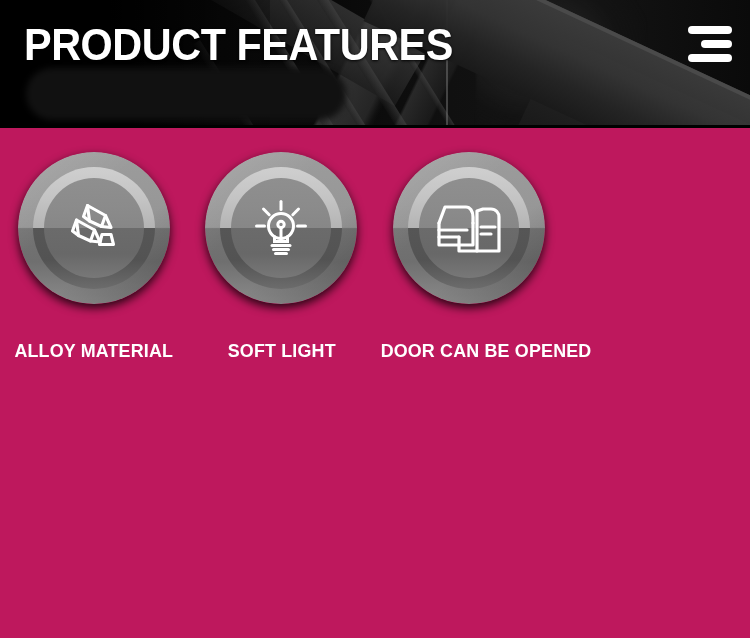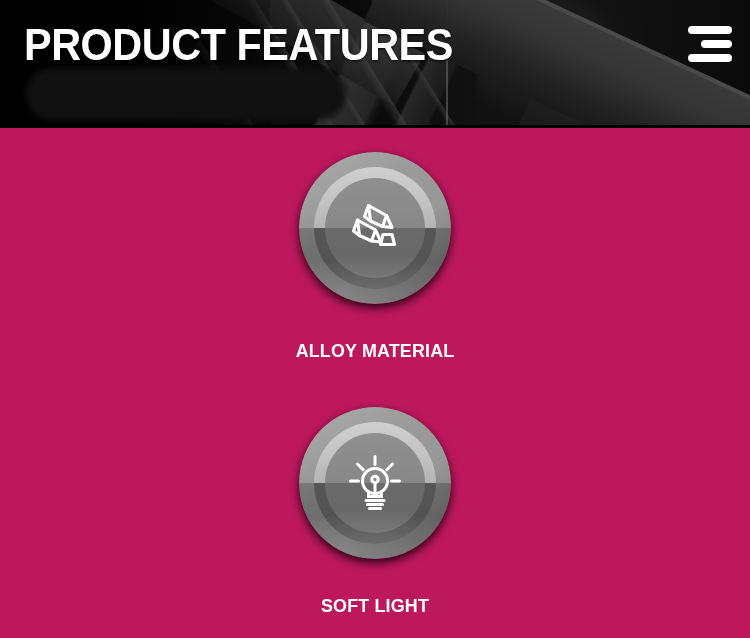--- a/index.html
+++ b/index.html
@@ -158,21 +158,21 @@
   .menu-bar.b3 { left: 0;   top: 30px; width: 44px; }
 
   
   .features-grid {
     position: absolute;
     left: 0;
     top: 128px;
     width: 750px;
     height: 510px;
     display: grid;
-    grid-template-columns: repeat(1, 1fr);
+    grid-template-columns: repeat(4, 1fr);
     grid-template-rows: repeat(2, 255px);
     align-items: start;
   }
   .feature-cell {
     position: relative;
     display: flex;
     flex-direction: column;
     align-items: center;
     justify-content: flex-start;
   }
@@ -321,17 +321,38 @@
               <path d="M7.5 30 H15.5"></path>
               <path d="M48.5 30 H56.5"></path>
             </g>
           </svg>
         </div>
       </div>
       <p class="feature-label">SOFT LIGHT</p>
     </div>
 
 
+    <div class="feature-cell">
+      <div class="badge">
+        <div class="ring-outer"></div>
+        <div class="ring-bevel"></div>
+        <div class="disc">
+          <svg width="72" height="62" viewBox="0 0 72 62">
+            <g fill="none" stroke="#ffffff" stroke-width="3.2" stroke-linejoin="round" stroke-linecap="round">
+              <path d="M6 26 L6 48 L40 48 L40 26"></path>
+              <path d="M6 26 L12 10 L33 10 C37 10 40 14 40 20 L40 26"></path>
+              <path d="M6 33 H34"></path>
+              <path d="M6 40 H26"></path>
+              <path d="M26 40 L26 54 L44 54"></path>
+              <path d="M44 14 L44 54 L66 54 L66 20 C66 16 63 12 58 12 L50 12 Z"></path>
+              <path d="M48 30 H62"></path>
+              <path d="M48 37 H58"></path>
+            </g>
+          </svg>
+        </div>
+      </div>
+      <p class="feature-label">DOOR CAN BE OPENED</p>
+    </div>
 
 
 
   </div>
 </div>
 
 </body></html>

